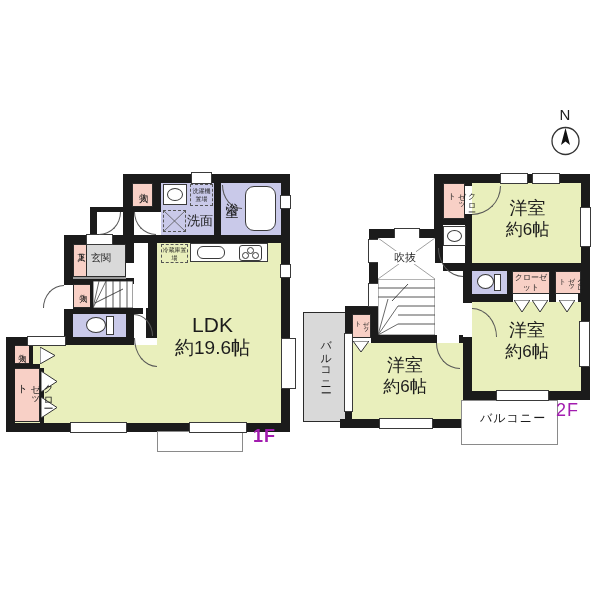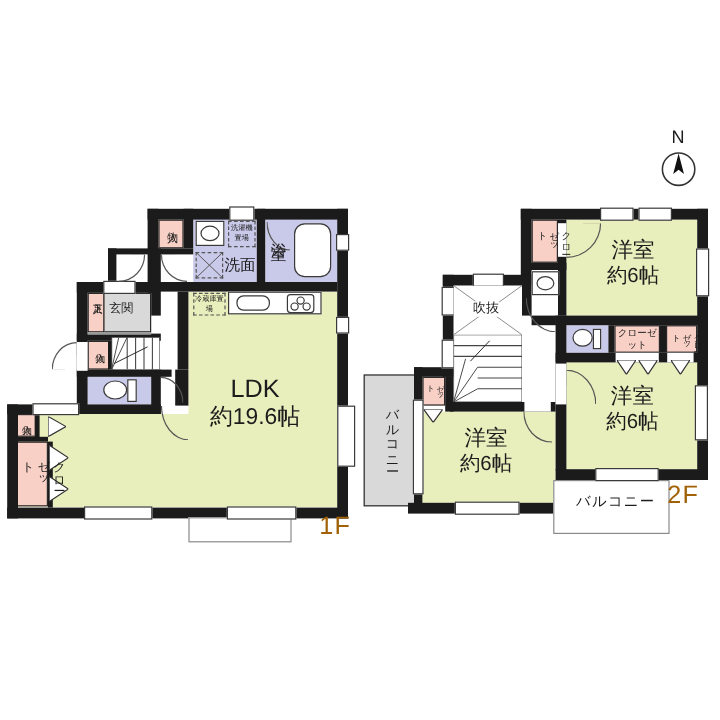--- a/index.html
+++ b/index.html
@@ -18,21 +18,21 @@
   .lbl{position:absolute;color:#1c1c1c;line-height:1.2;z-index:8;}
   .ctr{text-align:center;}
   .vert{writing-mode:vertical-rl;text-orientation:upright;}
   .arc{position:absolute;border:0 solid #555;box-sizing:border-box;z-index:6;background:transparent;}
   .arc-br{border-right-width:1px;border-bottom-width:1px;border-radius:0 0 100% 0;}
   .arc-bl{border-left-width:1px;border-bottom-width:1px;border-radius:0 0 0 100%;}
   .arc-tr{border-top-width:1px;border-right-width:1px;border-radius:0 100% 0 0;}
   .arc-tl{border-top-width:1px;border-left-width:1px;border-radius:100% 0 0 0;}
   .svgbox{position:absolute;z-index:6;}
   .outline{position:absolute;background:#fff;border:1px solid #8a8a8a;box-sizing:border-box;z-index:1;}
-  .floorlbl{font-size:21px;letter-spacing:1px;color:#a16207;}
+  .floorlbl{font-size:18px;letter-spacing:1px;color:#a21caf;}
 </style>
 </head>
 <body>
 
 <div class="plan">
 
   <div>
 
     <div class="green" style="left:15px;top:243px;width:266px;height:180px;
                 clip-path:polygon(142px 0,266px 0,266px 180px,0 180px,0 102px,142px 102px);"></div>
@@ -142,21 +142,21 @@
       <polygon points="0,0 15,8.5 0,17" fill="#fff" stroke="#333" stroke-width="1"></polygon>
     </svg>
     <svg class="svgbox" style="left:41px;top:371px;" width="16" height="21" viewBox="0 0 16 21">
       <polygon points="0,0 16,10.5 0,21" fill="#fff" stroke="#333" stroke-width="1"></polygon>
     </svg>
     <svg class="svgbox" style="left:41px;top:397px;" width="16" height="21" viewBox="0 0 16 21">
       <polygon points="0,0 16,10.5 0,21" fill="#fff" stroke="#333" stroke-width="1"></polygon>
     </svg>
 
     <div class="outline" style="left:157px;top:431px;width:86px;height:21px;"></div>
-    <div class="lbl floorlbl" style="left:266px;top:426px;">1F</div>
+    <div class="lbl floorlbl" style="left:253px;top:426px;font-weight:bold;">1F</div>
   </div>
 
   <div>
 
     <div class="green" style="left:472px;top:183px;width:109px;height:80px;"></div>
     <div class="green" style="left:472px;top:302px;width:109px;height:89px;"></div>
     <div class="green" style="left:352px;top:343px;width:111px;height:76px;"></div>
     <div class="wet" style="left:472px;top:271px;width:35px;height:23px;"></div>
 
     <div class="pink" style="left:443px;top:183px;width:22px;height:36px;"></div>

